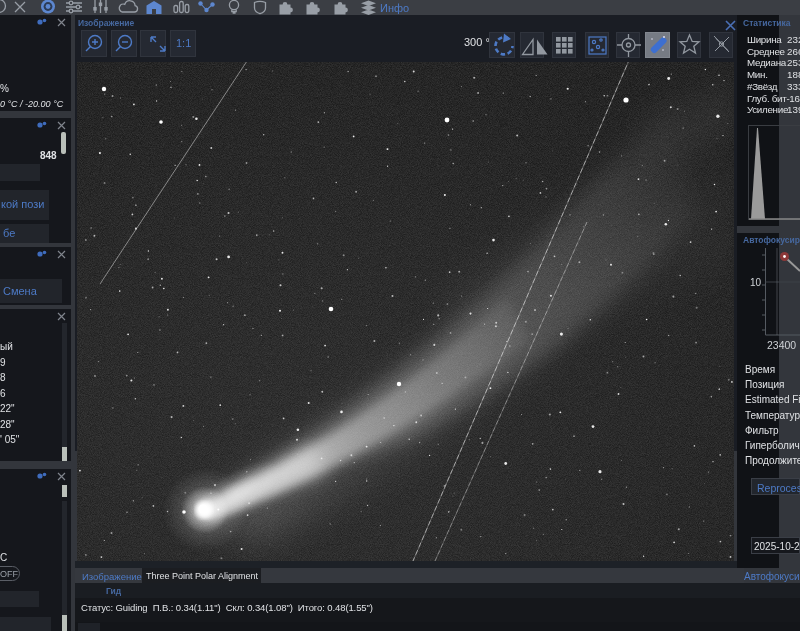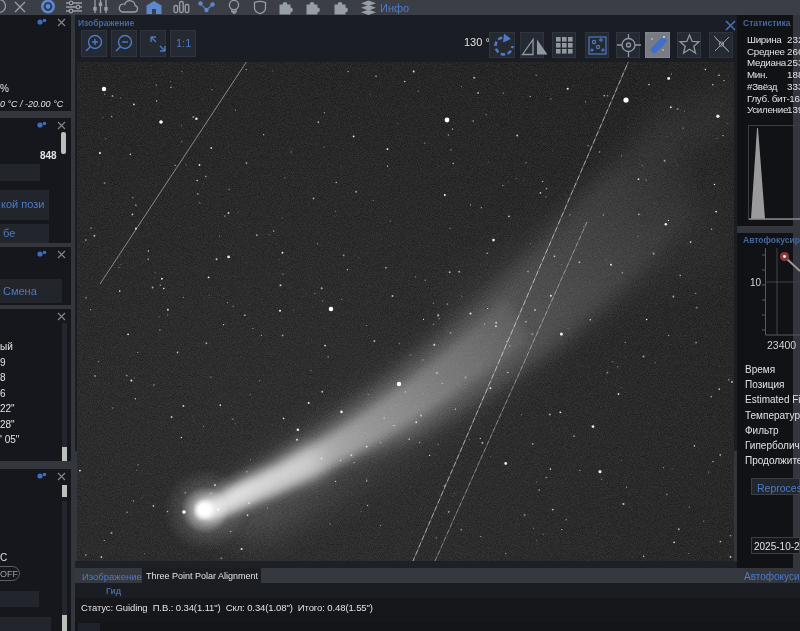--- a/index.html
+++ b/index.html
@@ -151,21 +151,21 @@
     <circle cx="14" cy="12" r="6.5"></circle>
           <path d="M9.5 16.5 L5 21"></path>
           <path d="M14 9 v6 M11 12 h6"></path>
     <circle cx="44" cy="12" r="6.5"></circle>
           <path d="M39.5 16.5 L35 21"></path>
           <path d="M41 12 h6"></path>
     <path d="M70 7 l5 5 M84 21 l-5 -5 M70 7 l0 5 M70 7 l5 0 M84 21 l0 -5 M84 21 l-5 0"></path>
    </g>
   </svg>
 
-  <div class="abs wt" style="left:389px;top:21px;font-size:11px;">130 °</div>
+  <div class="abs wt" style="left:389px;top:21px;font-size:11px;">300 °</div>
   <div class="abs btn" style="left:414px;top:17px;width:26px;height:26px;"></div>
   <div class="abs btn" style="left:445px;top:17px;width:24px;height:26px;"></div>
   <div class="abs btn" style="left:477px;top:17px;width:24px;height:26px;"></div>
   <div class="abs btn" style="left:510px;top:17px;width:24px;height:26px;"></div>
   <div class="abs btn" style="left:541px;top:17px;width:24px;height:26px;"></div>
   <div class="abs" style="left:570px;top:17px;width:25px;height:26px;background:#767b84;border:1px solid #82878f;"></div>
   <div class="abs btn" style="left:602px;top:17px;width:24px;height:26px;"></div>
   <div class="abs btn" style="left:634px;top:17px;width:24px;height:26px;"></div>
   <svg class="abs" style="left:414px;top:17px" width="250" height="29">
 
@@ -720,21 +720,21 @@
 </div>
 
 <div class="abs" style="left:75px;top:583px;width:725px;height:39px;background:#15171b;">
   <div class="abs" style="left:0;top:0;width:725px;height:15px;background:#1a1d22;"></div>
   <div class="abs hdr" style="left:3px;top:3px;padding-left:28px;">Гид</div>
   <div class="abs wt" style="left:6px;top:19px;font-size:9.5px;letter-spacing:-0.1px;white-space:nowrap;">Статус: Guiding&nbsp; П.В.: 0.34(1.11")&nbsp; Скл: 0.34(1.08")&nbsp; Итого: 0.48(1.55")</div>
 </div>
 <div class="abs" style="left:75px;top:622px;width:725px;height:9px;background:#131519;"></div>
 <div class="abs" style="left:78px;top:623px;width:22px;height:8px;background:#1f2228;"></div>
 
-<div class="abs" style="left:737px;top:15px;width:56px;height:553px;background:#101216;">
+<div class="abs" style="left:737px;top:15px;width:42px;height:553px;background:#101216;">
 
   <div class="abs hdr" style="left:6px;top:3px;">Статистика</div>
   <div class="abs wt" style="left:10px;top:19px;font-size:9.8px;letter-spacing:-0.3px;line-height:11.7px;white-space:pre;">Ширина
 Среднее
 Медиана
 Мин.
 #Звёзд
 Глуб. бит-16
 Усиление</div>
   <div class="abs wt" style="left:50px;top:19px;font-size:9.8px;line-height:11.7px;white-space:pre;">232

